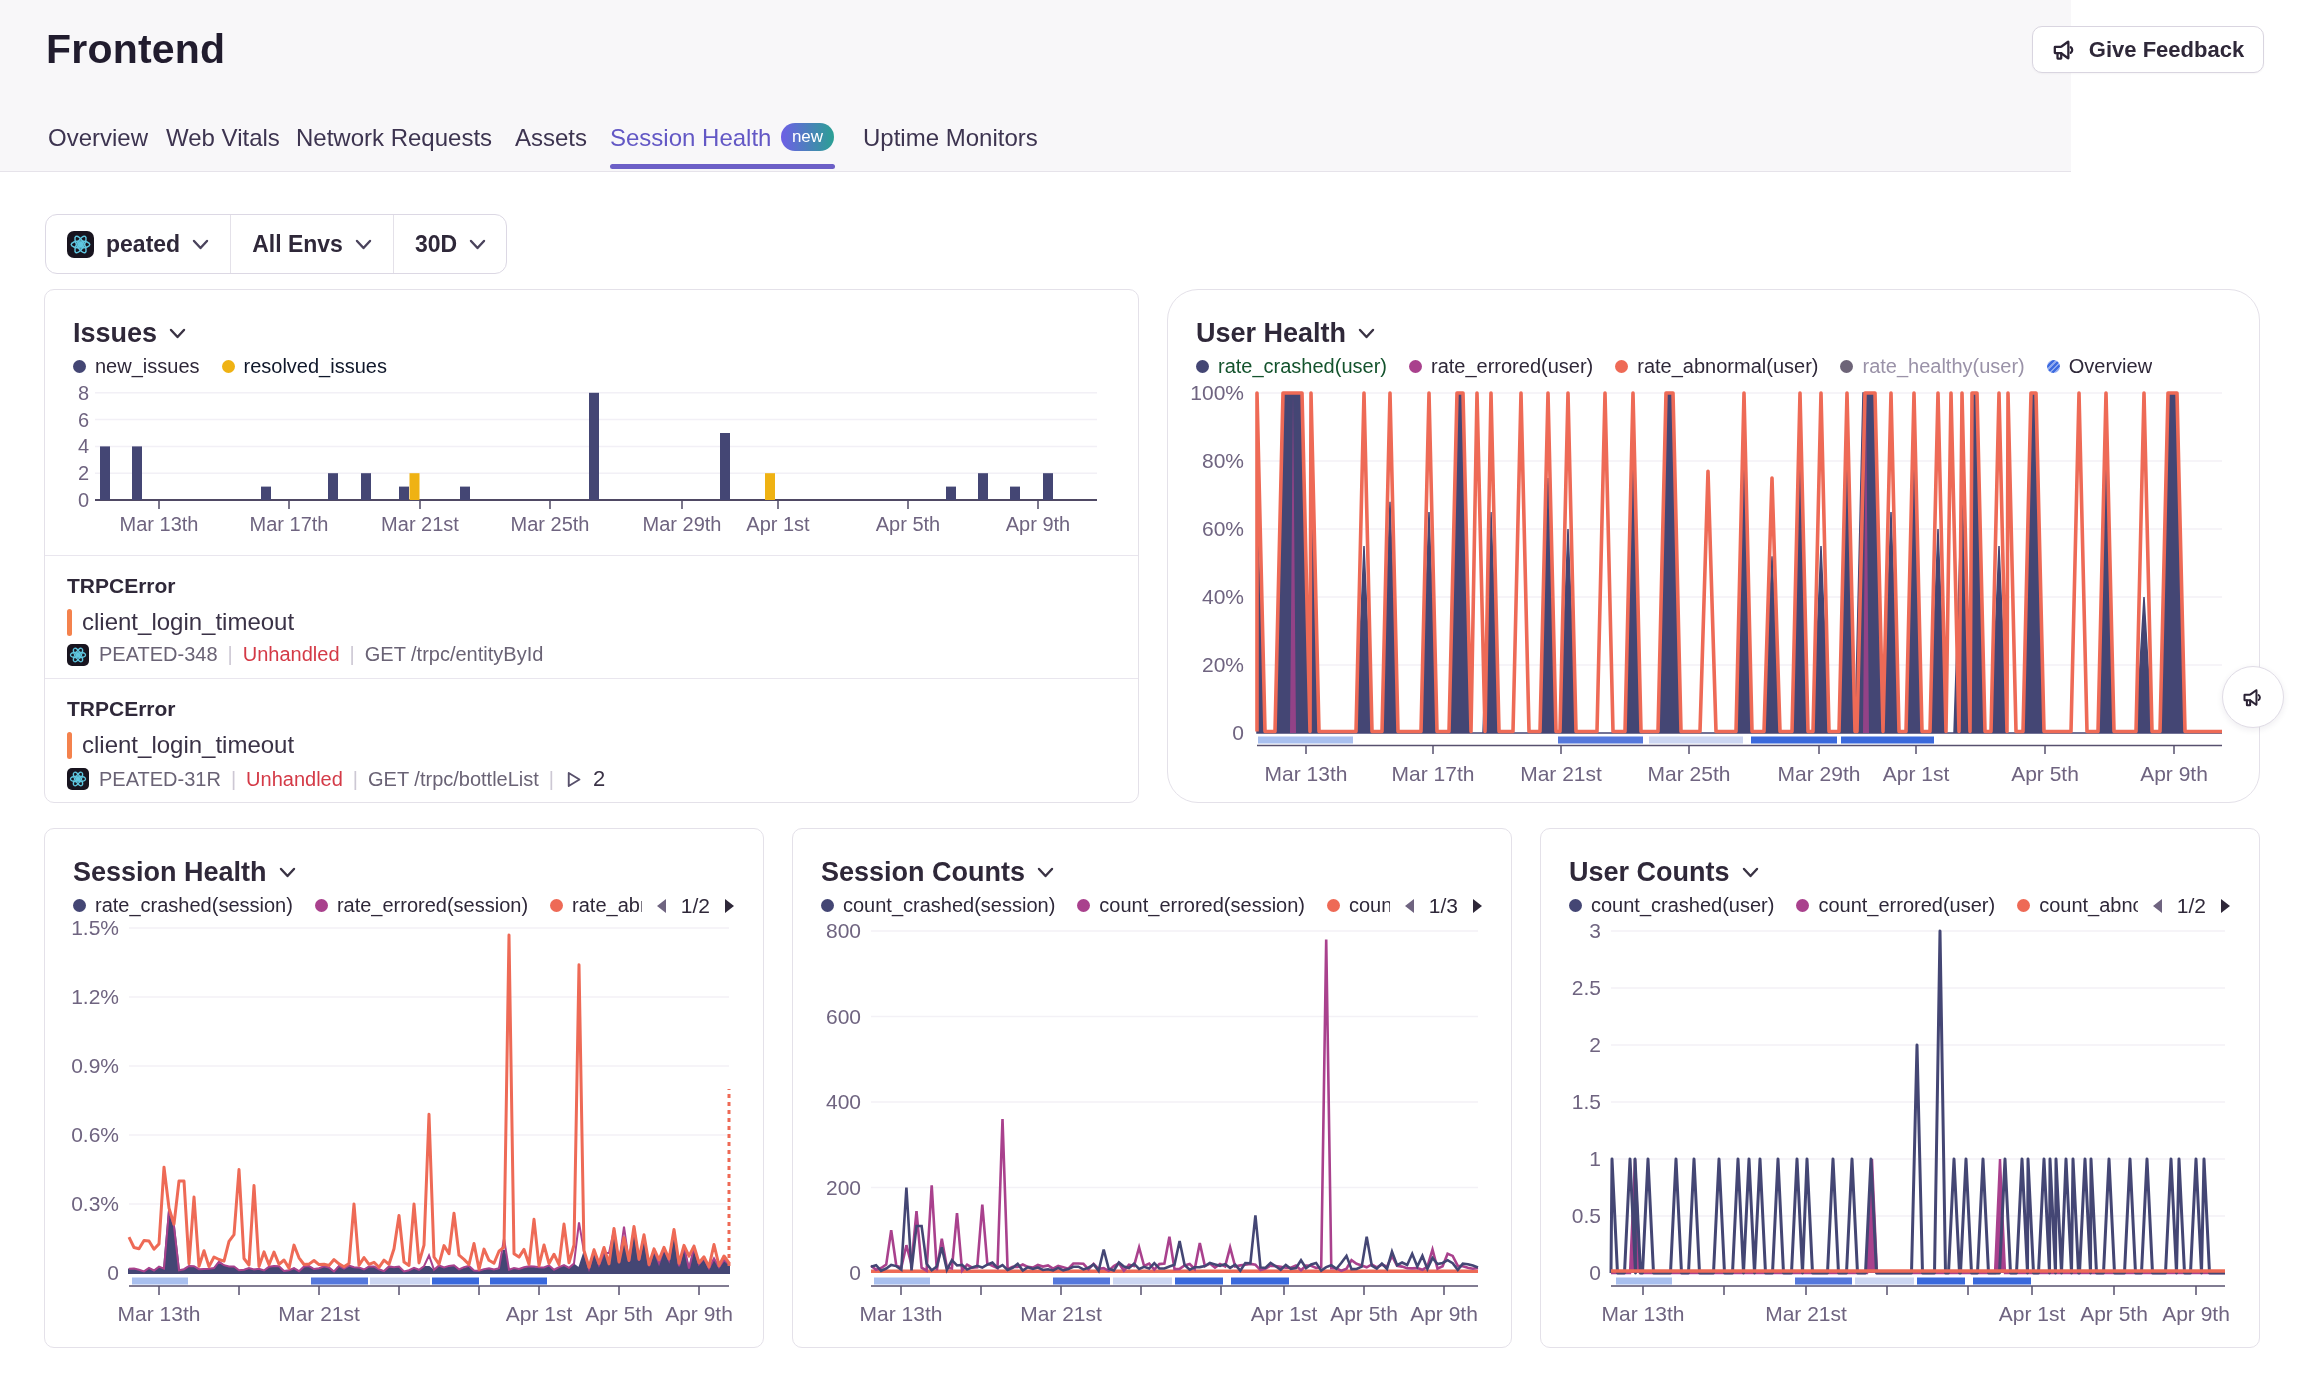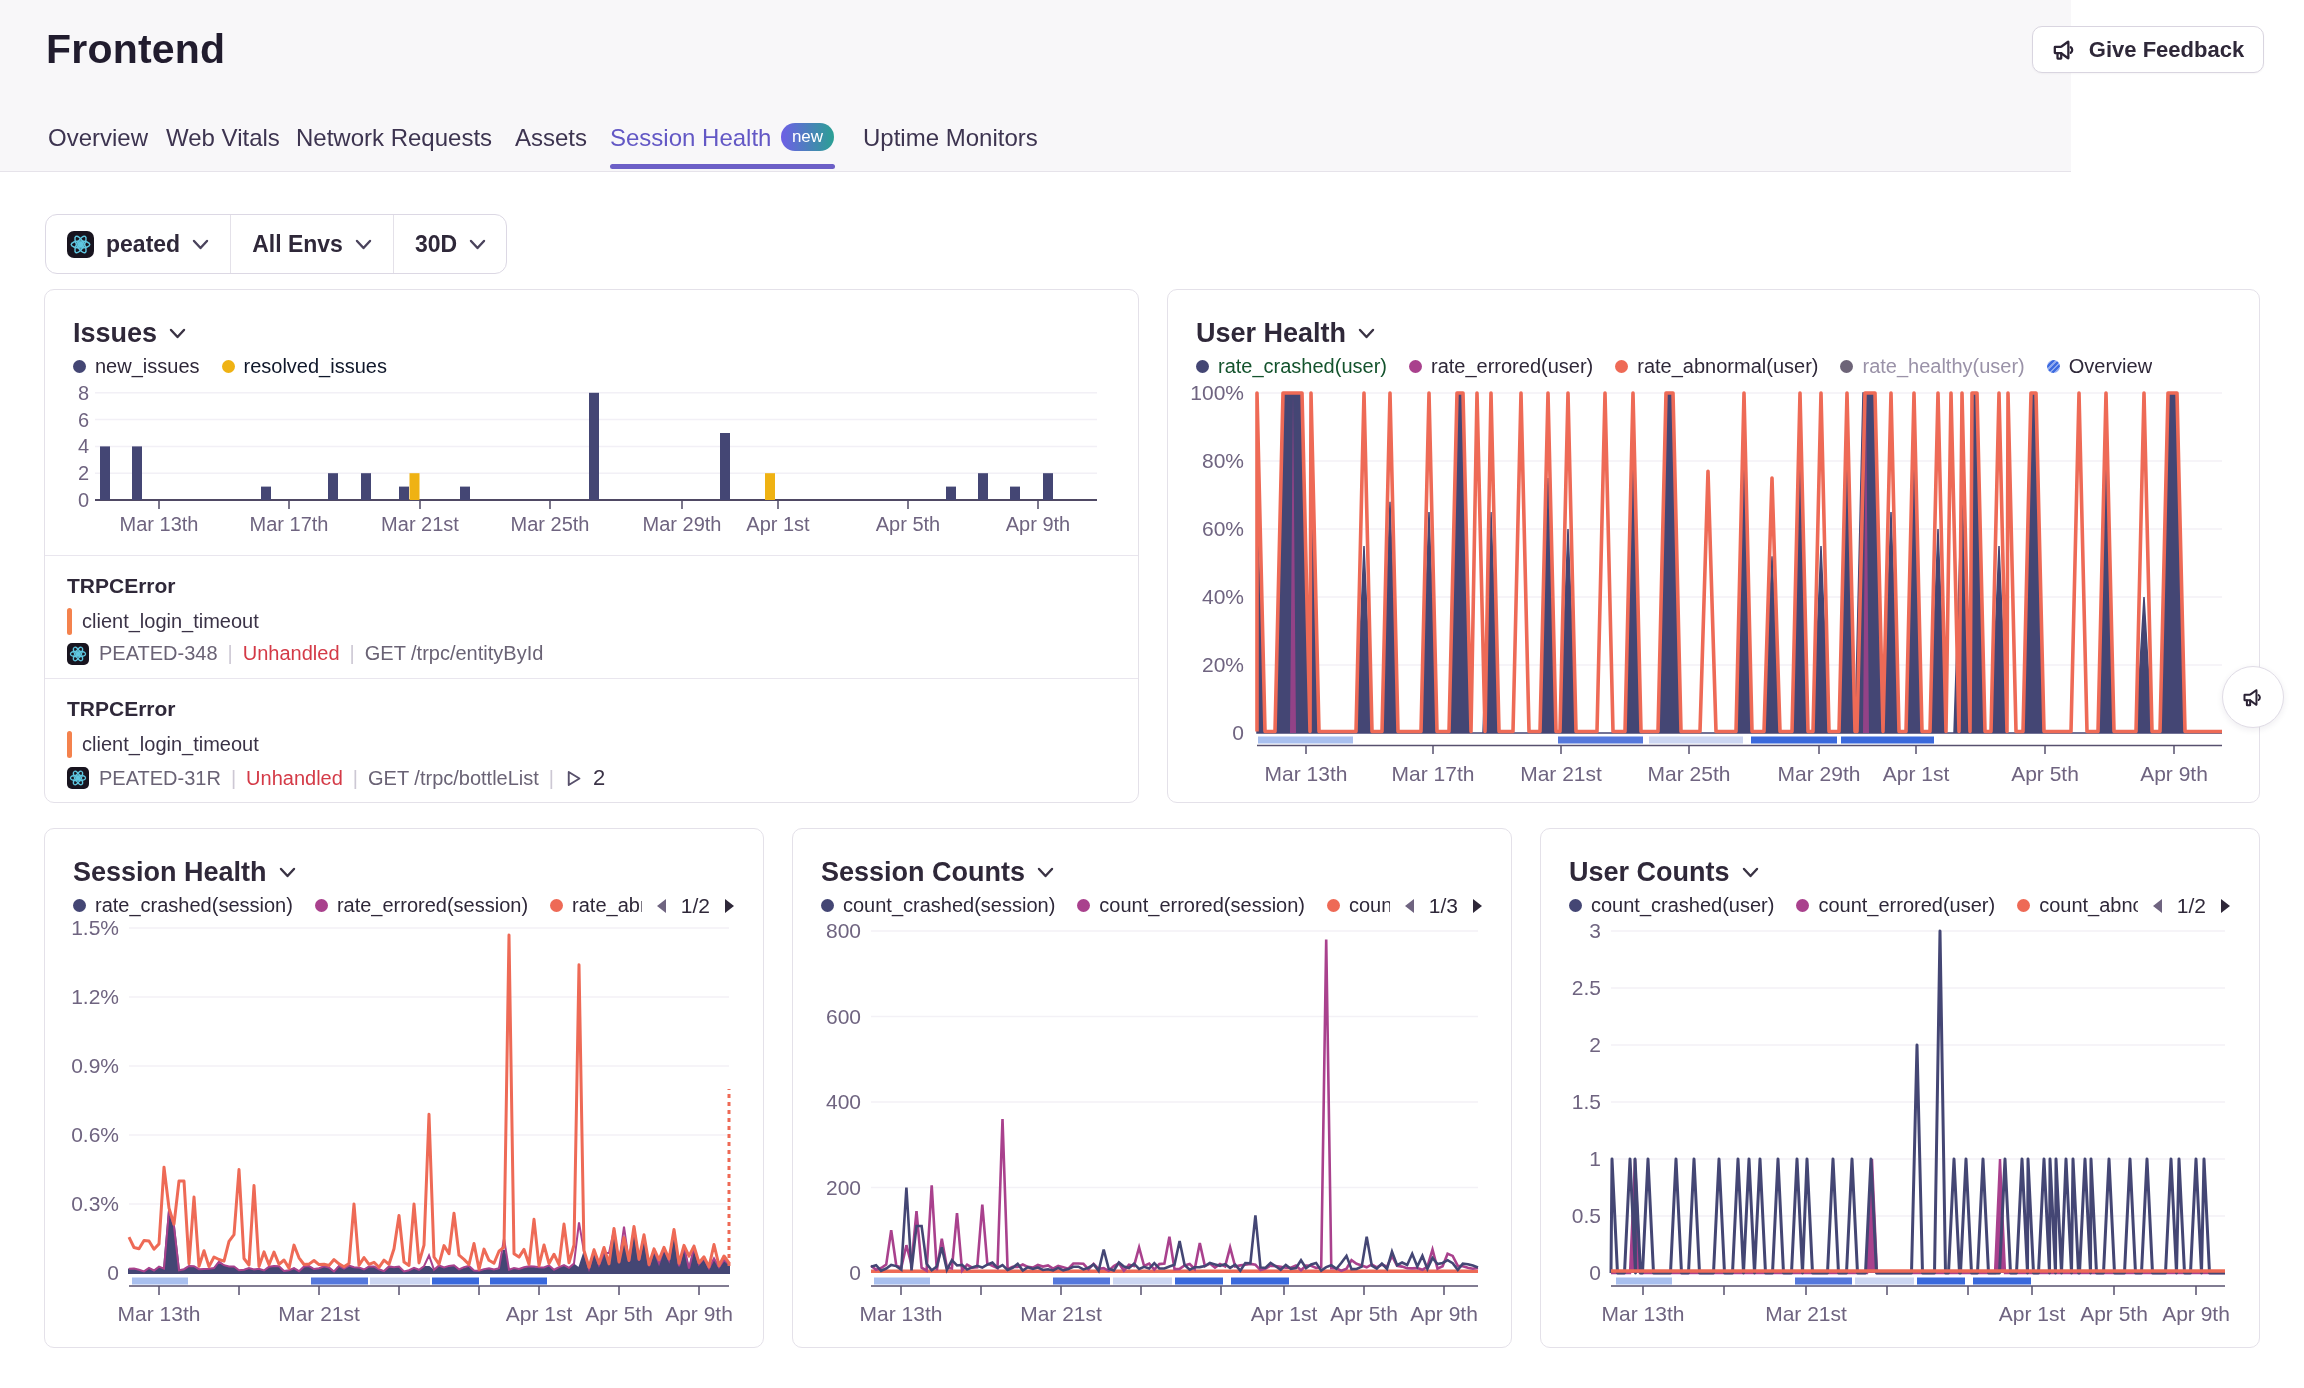--- a/index.html
+++ b/index.html
@@ -18,21 +18,21 @@
 .ct { position:absolute; left:28px; top:28px; font-size:27px; font-weight:700; color:#2f2839; display:flex; align-items:center; gap:12px; }
 .lg { position:absolute; left:28px; top:64px; height:24px; display:flex; align-items:center; gap:22px; font-size:20px; white-space:nowrap; overflow:hidden; }
 .li { display:inline-flex; align-items:center; gap:9px; }
 .dot { width:13px; height:13px; border-radius:50%; display:inline-block; flex:none; }
 .dot.rel { background:repeating-linear-gradient(135deg,#3d6be0 0 2px,#8fa9ef 2px 4px) !important; }
 .pager { position:absolute; right:26px; top:64px; height:26px; display:flex; align-items:center; gap:12px; background:#fff; padding-left:12px;}
 .pgtxt { font-size:21px; color:#2f2839; }
 svg.chart { position:absolute; left:0; top:0; }
 .iss-item { position:absolute; left:0; width:100%; border-top:1.5px solid #e9e6ee; padding:18px 22px 0 22px; }
 .iss-t { font-size:21px; font-weight:700; color:#2f2839; }
-.iss-c { margin-top:10px; display:flex; align-items:center; gap:10px; font-size:20px; color:#3a3246; }
+.iss-c { margin-top:10px; display:flex; align-items:center; gap:10px; font-size:24px; color:#3a3246; }
 .obar { width:5px; height:27px; border-radius:2.5px; background:#f4824d; }
 .iss-m { margin-top:7px; display:flex; align-items:center; gap:10px; font-size:20px; color:#6a6375; }
 .sep { color:#cdc8d4; }
 .unh { color:#d43a47; }
 .float { position:absolute; left:2222px; top:666px; width:62px; height:62px; border-radius:50%; background:#fff; border:1.5px solid #e0dce6; box-shadow:0 2px 6px rgba(40,30,60,0.08); display:flex; align-items:center; justify-content:center; }
 </style></head>
 <body>
 <div class="hdr">
   <h1>Frontend</h1>
   <button class="fb"><svg width="26" height="26" viewBox="0 0 24 24" fill="none" stroke="#2b2335" stroke-width="2.1" stroke-linejoin="round" stroke-linecap="round">
@@ -179,21 +179,21 @@
         <span>GET /trpc/bottleList</span>
         <span class="sep">|</span>
         <svg width="19" height="19" viewBox="0 0 16 16" fill="none" stroke="#57506b" stroke-width="1.6" stroke-linejoin="round">
           <path d="M4 2.5l9 5.5-9 5.5z"></path>
         </svg>
         <span style="color:#3a3246;font-size:22px;">2</span>
       </div>
   </div>
 </div>
 
-<div class="card" style="left:1167px; top:289px; width:1093px; height:514px;">
+<div class="card" style="left:1167px; top:289px; width:1093px; height:514px;border-radius:31px;">
   <div class="ct">User Health <svg width="17" height="11" viewBox="0 0 17 11" fill="none">
         <path d="M2 2l6.5 7L15 2" stroke="#3a3344" stroke-width="2.4" stroke-linecap="round" stroke-linejoin="round"></path>
       </svg></div>
   <div class="lg">
       <span class="li">
         <span class="dot" style="background:#444674"></span>
         <span style="color:#14532d">rate_crashed(user)</span>
       </span>
       <span class="li">
         <span class="dot" style="background:#a9418d"></span>

